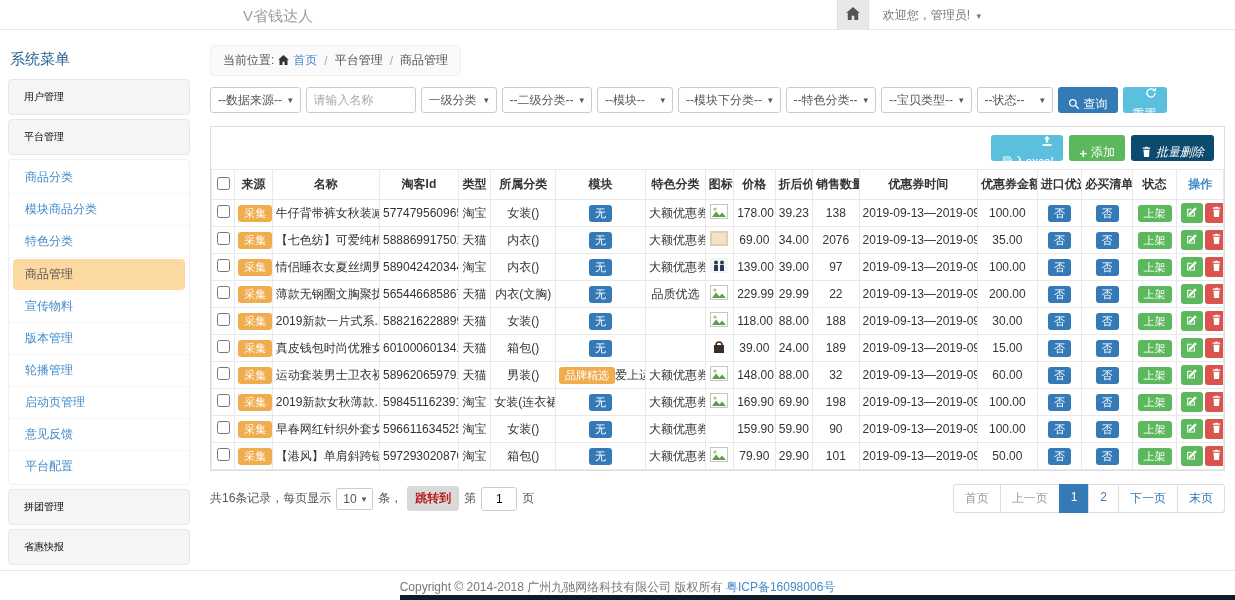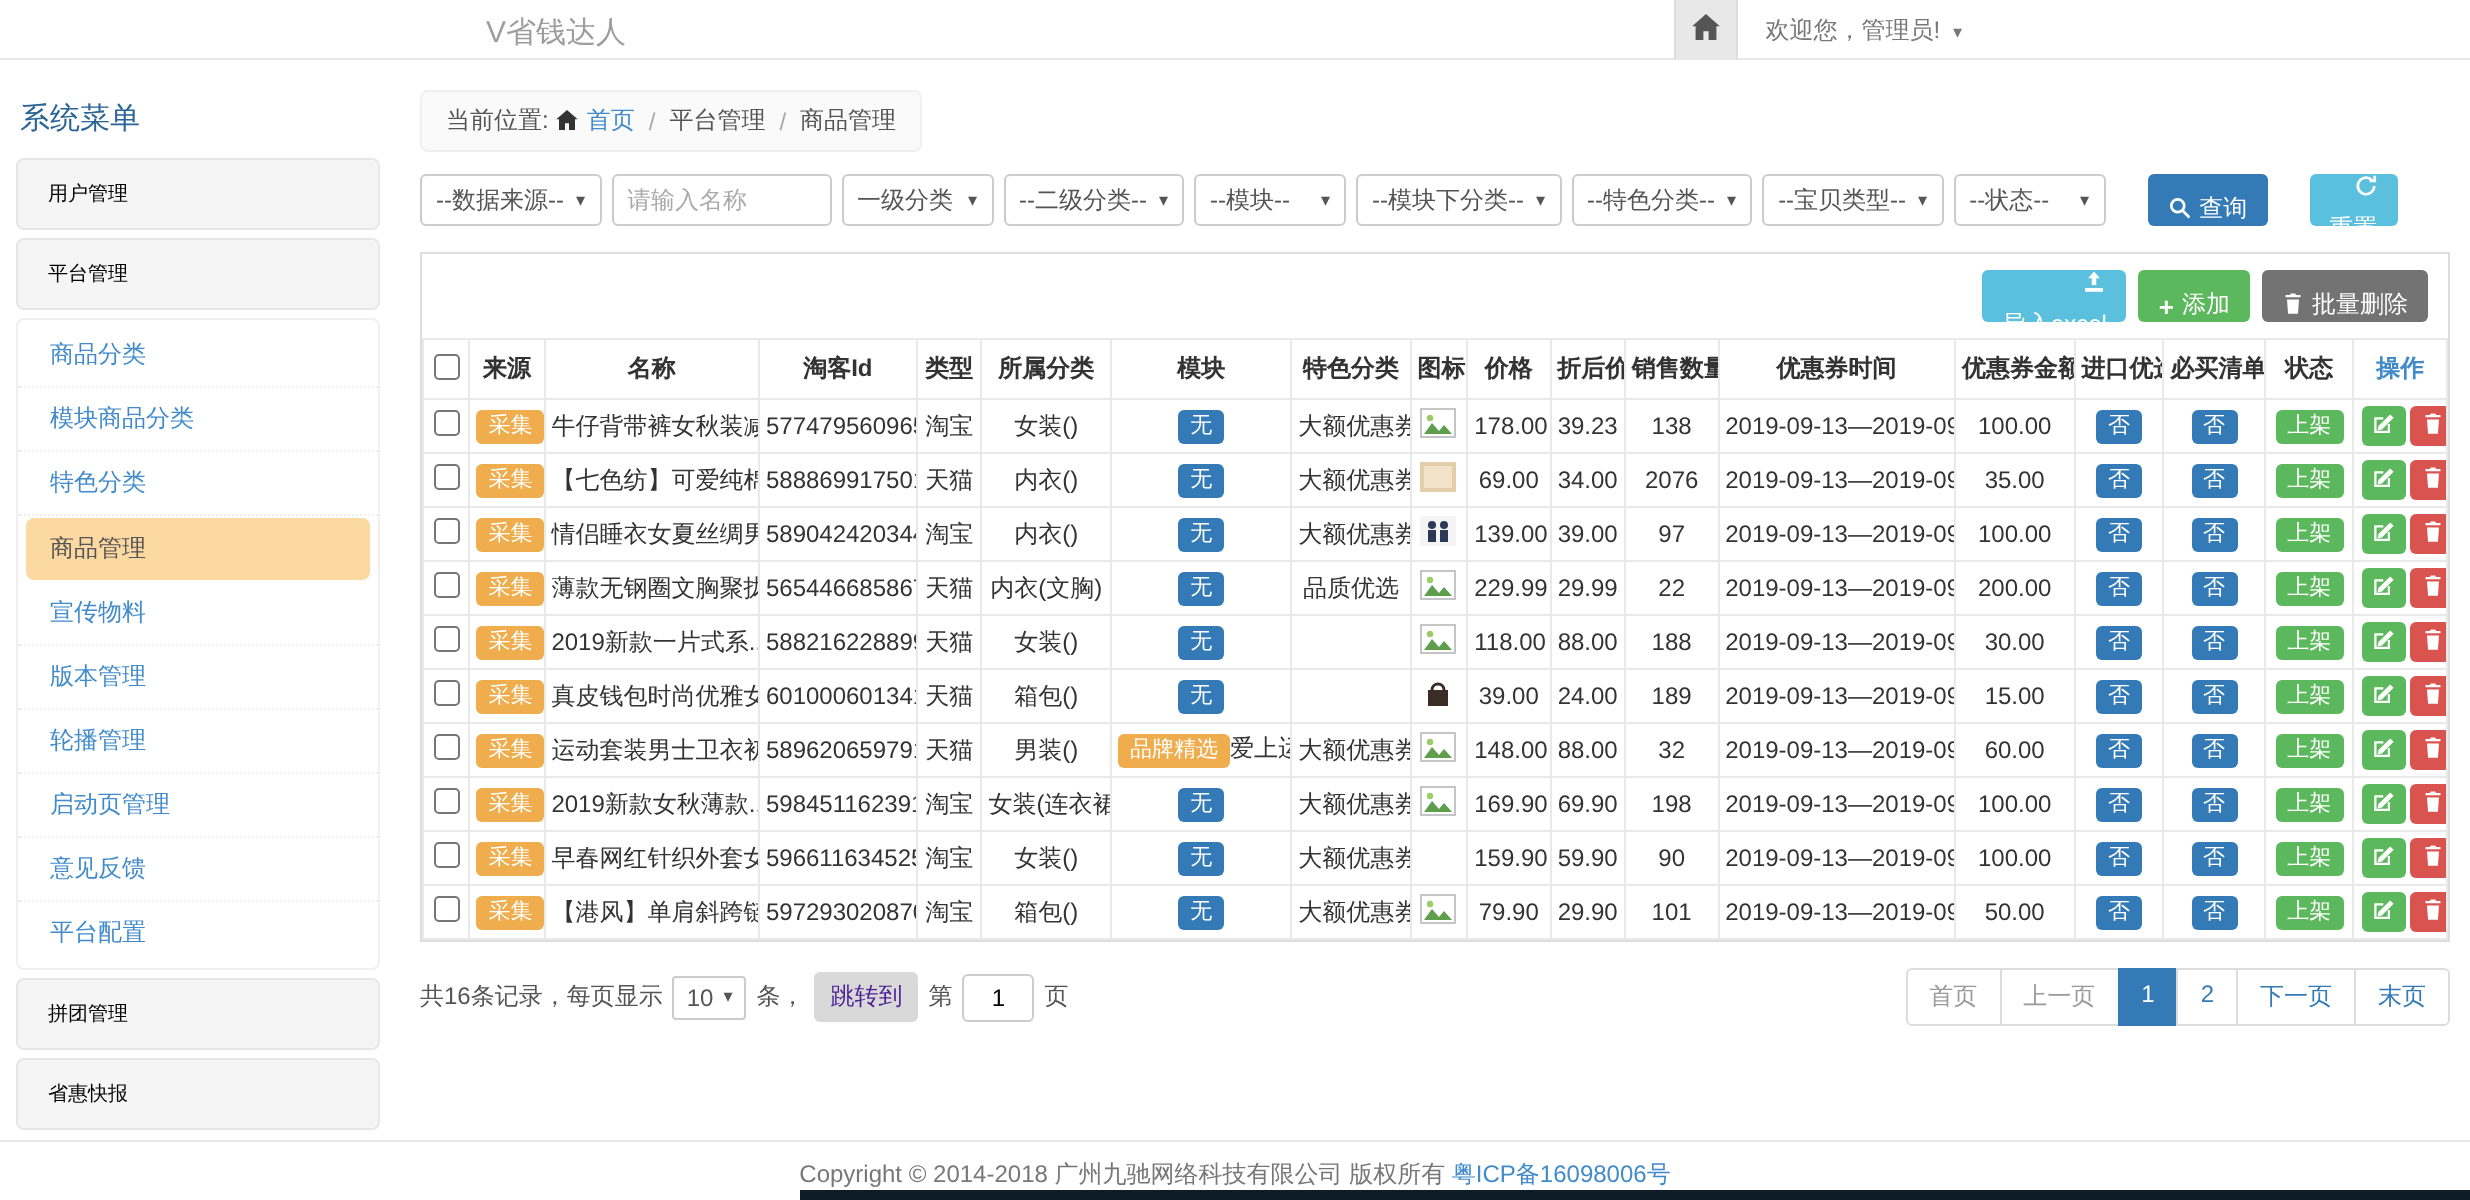--- a/index.html
+++ b/index.html
@@ -26,33 +26,33 @@
   .submenu { background:#fff; border:1px solid #f0f0f0; border-radius:4px; margin-bottom:4px; padding:2px 0; }
   .submenu-item { padding:7px 16px; font-size:12px; color:#428bca; border-bottom:1px dotted #eee; cursor:pointer; }
   .submenu-item:last-child { border-bottom:none; }
   .submenu-item.active { background:#fdd9a2; color:#555; border-radius:4px; margin:1px 4px; padding:7px 12px; border-bottom:none; }
   
   .main { position:absolute; left:210px; top:30px; width:1015px; }
   .breadcrumb { display:inline-flex; align-items:center; gap:4px; background:#fafafa; border:1px solid #f0f0f0;
                 border-radius:4px; padding:6px 12px; margin-top:15px; color:#555; }
   .breadcrumb .bc-home { color:#428bca; cursor:pointer; }
   .breadcrumb .bc-sep { color:#aaa; margin:0 3px; }
-  .filters { display:flex; align-items:center; gap:21px; margin-top:11px; flex-wrap:nowrap; }
+  .filters { display:flex; align-items:center; gap:5px; margin-top:11px; flex-wrap:nowrap; }
   #filter-fields { display:flex; align-items:center; gap:5px; }
   .fselect { display:inline-flex; align-items:center; justify-content:space-between; gap:6px; min-width:76px;
              height:26px; padding:0 7px; border:1px solid #ccc; border-radius:3px; background:#fff; color:#555; cursor:pointer; }
   .fselect .caret { font-size:9px; color:#555; }
   .ftext { width:110px; height:26px; border:1px solid #ccc; border-radius:3px; padding:0 7px; font-size:12px; color:#333; }
   .ftext::placeholder { color:#aaa; }
   .btn { display:inline-flex; align-items:flex-end; gap:4px; height:26px; padding:0 10px; border:none;
          border-radius:3px; color:#fff; font-size:12px; cursor:pointer; white-space:nowrap; }
   .btn-primary { background:#337ab7; }
   .btn-info { background:#5bc0de;flex-direction:column; }
   .btn-success { background:#5cb85c; }
-  .btn-danger-light { background:#737373; }
+  .btn-danger-light { background:#0c4a6e;font-style:italic; }
   .plus-glyph { font-weight:bold; font-size:13px; }
   
   .panel { margin-top:13px; border:1px solid #ddd; background:#fff; }
   .toolbar { padding:8px 10px; text-align:right; display:flex; justify-content:flex-end; gap:6px; }
   table { width:100%; border-collapse:collapse; table-layout:fixed; }
   th, td { border:1px solid #e9e9e9; text-align:center; padding:3px 3px; font-size:12px;
            overflow:hidden; white-space:nowrap; text-overflow:clip; }
   th { font-weight:bold; color:#333; padding:6px 3px; background:#fff; }
   th.op-head { color:#428bca; }
   td { height:26px; color:#333; }
@@ -65,21 +65,21 @@
             border:none; border-radius:3px; cursor:pointer; padding:0; margin:0 1px; vertical-align:middle; }
   .op-edit { background:#5cb85c; }
   .op-del { background:#d9534f; }
   .thumb-wrap { display:inline-flex; align-items:center; justify-content:center; }
   
   .page-row { display:flex; justify-content:space-between; align-items:center; margin-top:13px; color:#555; }
   .page-left { display:flex; align-items:center; gap:5px; }
   .pp-select { display:inline-flex; align-items:center; gap:5px; border:1px solid #ccc; border-radius:2px;
                padding:3px 6px; background:#fff; cursor:pointer; }
   .pp-select .caret { font-size:9px; }
-  .chip { background:#d9d9d9; padding:4px 8px; border-radius:3px; color:#4c1d95; cursor:pointer; }
+  .chip { background:#d9d9d9; padding:4px 8px; border-radius:3px; color:#b91c1c; cursor:pointer;font-weight:bold; }
   .jump-input { width:36px; height:24px; border:1px solid #ccc; border-radius:3px; text-align:center; font-size:12px; }
   .pager { display:flex; }
   .pg-btn { display:inline-block; padding:5px 11px; border:1px solid #ddd; margin-left:-1px; font-size:12px;
             color:#337ab7; background:#fff; cursor:pointer; }
   .pg-btn:first-child { border-radius:3px 0 0 3px; margin-left:0; }
   .pg-btn:last-child { border-radius:0 3px 3px 0; }
   .pg-btn.disabled { color:#999; }
   .pg-btn.active { background:#337ab7; border-color:#337ab7; color:#fff; }
   
   .footer { position:absolute; left:0; right:0; bottom:5px; height:25px; border-top:1px solid #e7e7e7;

